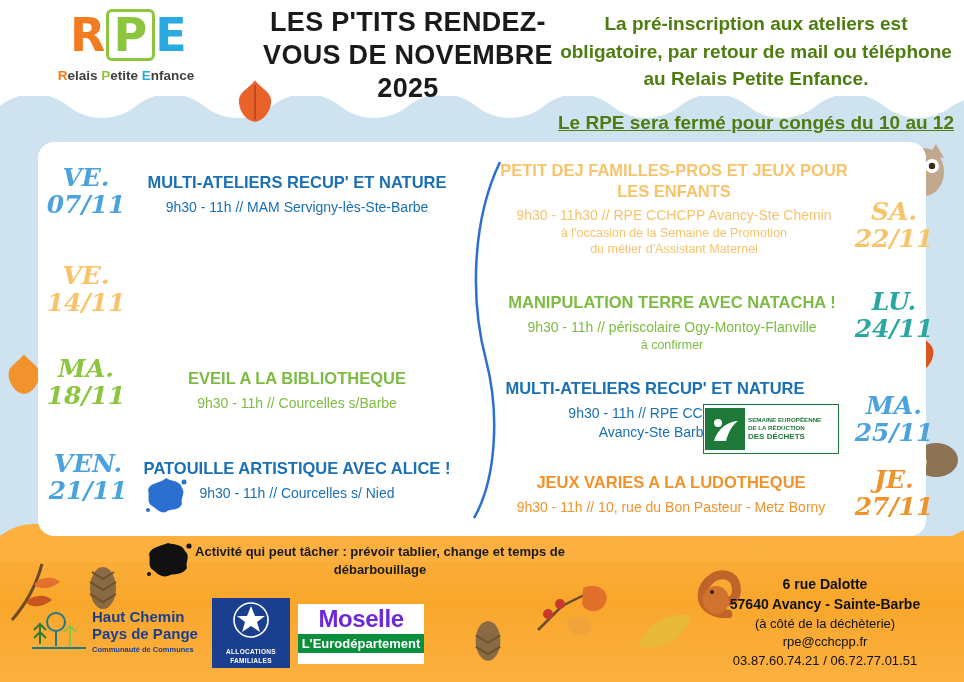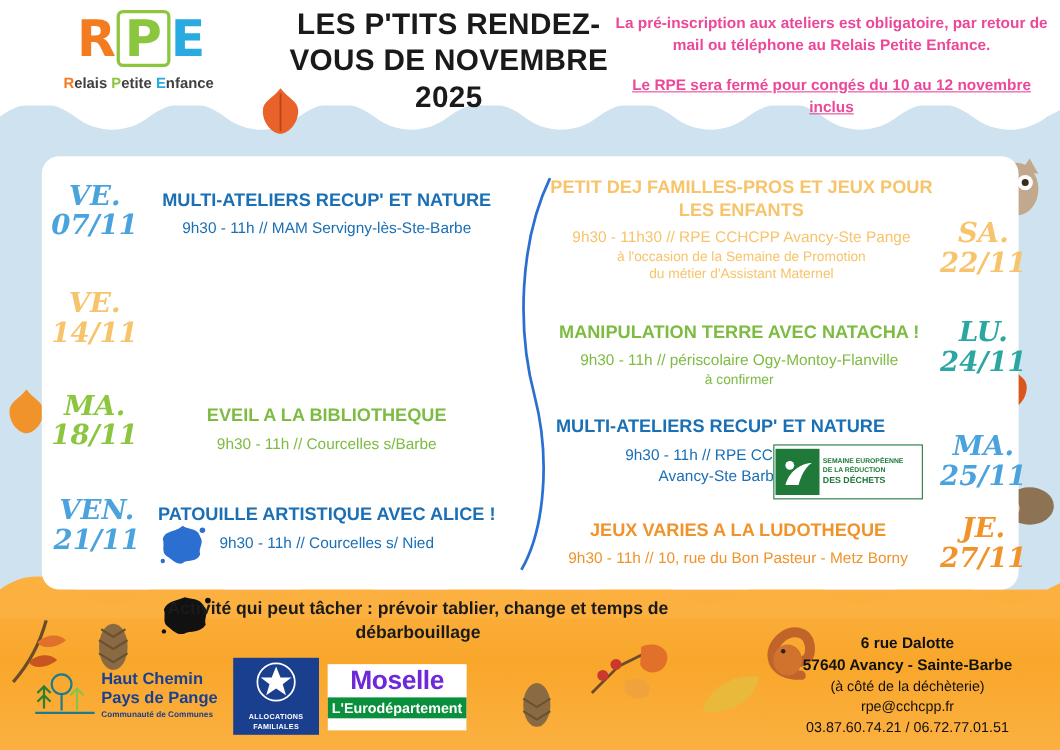--- a/index.html
+++ b/index.html
@@ -62,21 +62,21 @@
   .logo-sub .c3 { color:#29abe2; }
 
   .title {
     position:absolute; left:258px; top:6px; width:300px;
     text-align:center;
     font-size:27px; font-weight:bold; color:#1a1a1a; line-height:1.22;
     letter-spacing:0.3px;
   }
   .notice {
     position:absolute; left:556px; top:10px; width:400px;
-    text-align:center; font-size:14px; font-weight:bold; color:#ec4899;
+    text-align:center; font-size:19px; font-weight:bold; color:#4d7c0f;
     line-height:1.45;
   }
   .notice .closed {
     display:block; margin-top:16px; text-decoration:underline;
   }
 
   
   .card {
     position:absolute; left:38px; top:142px; width:888px; height:394px;
     background:#ffffff; border-radius:16px;
@@ -99,21 +99,21 @@
   .date span { display:block; }
 
   .blue { color:#1a6fb5; }
   .orange { color:#f0932b; }
   .green { color:#7dbb42; }
   .goldlight { color:#f7c46c; }
 
   
   .foot-note {
     position:absolute; left:150px; top:543px; width:460px;
-    text-align:center; font-size:16px; font-weight:bold; color:#1a1a1a;
+    text-align:center; font-size:13px; font-weight:bold; color:#1a1a1a;
     line-height:1.35;
   }
   .ink-blot {
     position:absolute; left:146px; top:542px; width:46px; height:36px;
   }
   .addr {
     position:absolute; left:700px; top:574px; width:250px;
     text-align:center; color:#111; line-height:1.45; font-size:13px;
   }
   .addr .b { font-weight:bold; font-size:14px; }
@@ -282,21 +282,21 @@
     <circle cx="40" cy="6" r="2.5" fill="#2b6fd0"></circle>
     <circle cx="4" cy="34" r="2" fill="#2b6fd0"></circle>
   </svg>
 
   <div class="date" style="left:848px;top:198px;width:92px;color:#f7c46c;">
     <span>SA.</span>
       <span>22/11</span>
   </div>
   <div class="entry" style="left:494px;top:160px;width:360px;">
     <div class="etitle goldlight">PETIT DEJ FAMILLES-PROS ET JEUX POUR LES ENFANTS</div>
-    <div class="eline goldlight">9h30 - 11h30 // RPE CCHCPP Avancy-Ste Pange</div>
+    <div class="eline goldlight">9h30 - 11h30 // RPE CCHCPP Avancy-Ste Chemin</div>
     <div class="esub goldlight">à l'occasion de la Semaine de Promotion</div>
     <div class="esub goldlight">du métier d'Assistant Maternel</div>
   </div>
 
   <div class="date" style="left:848px;top:288px;width:92px;color:#2aa7a0;">
     <span>LU.</span>
       <span>24/11</span>
   </div>
   <div class="entry" style="left:486px;top:292px;width:372px;">
     <div class="etitle green">MANIPULATION TERRE AVEC NATACHA !</div>

